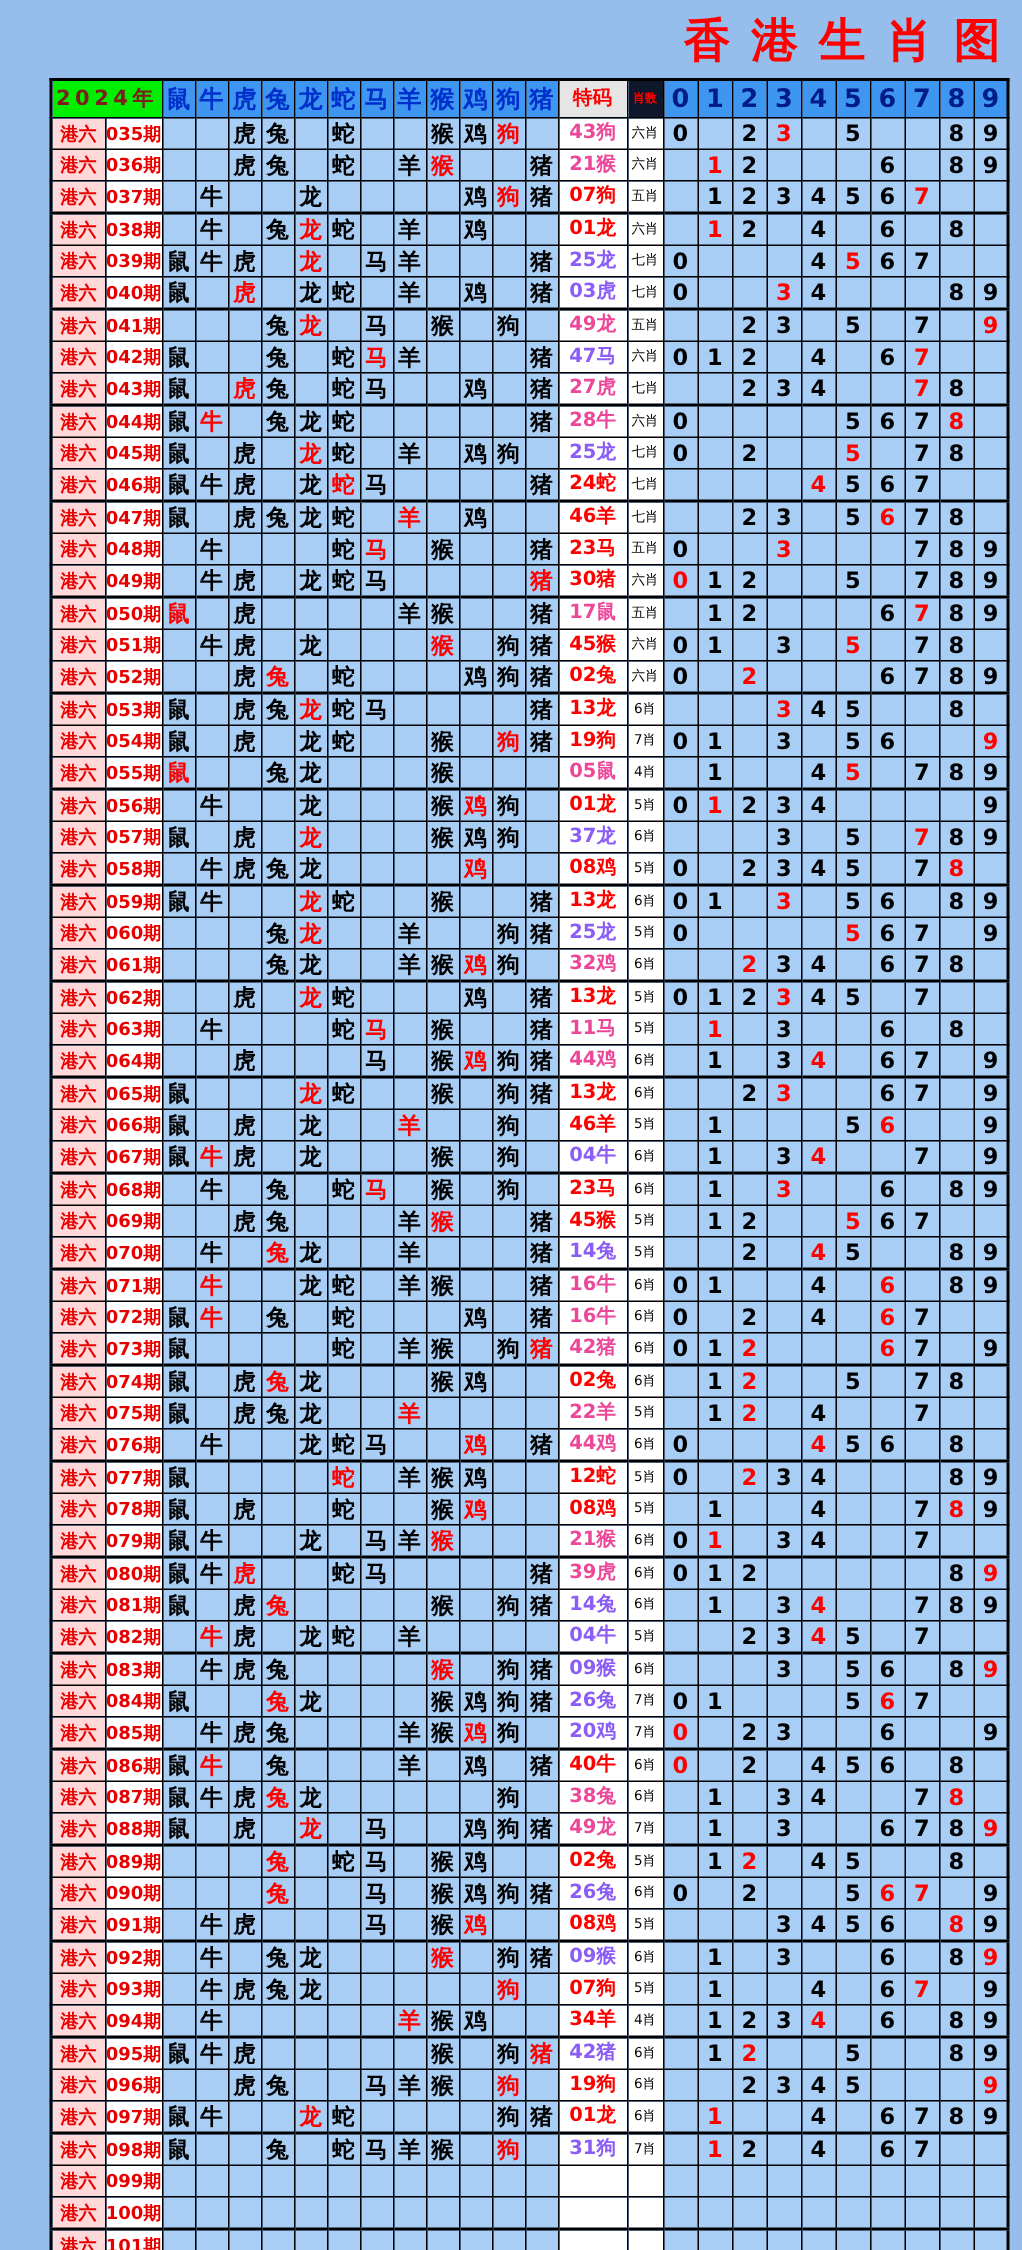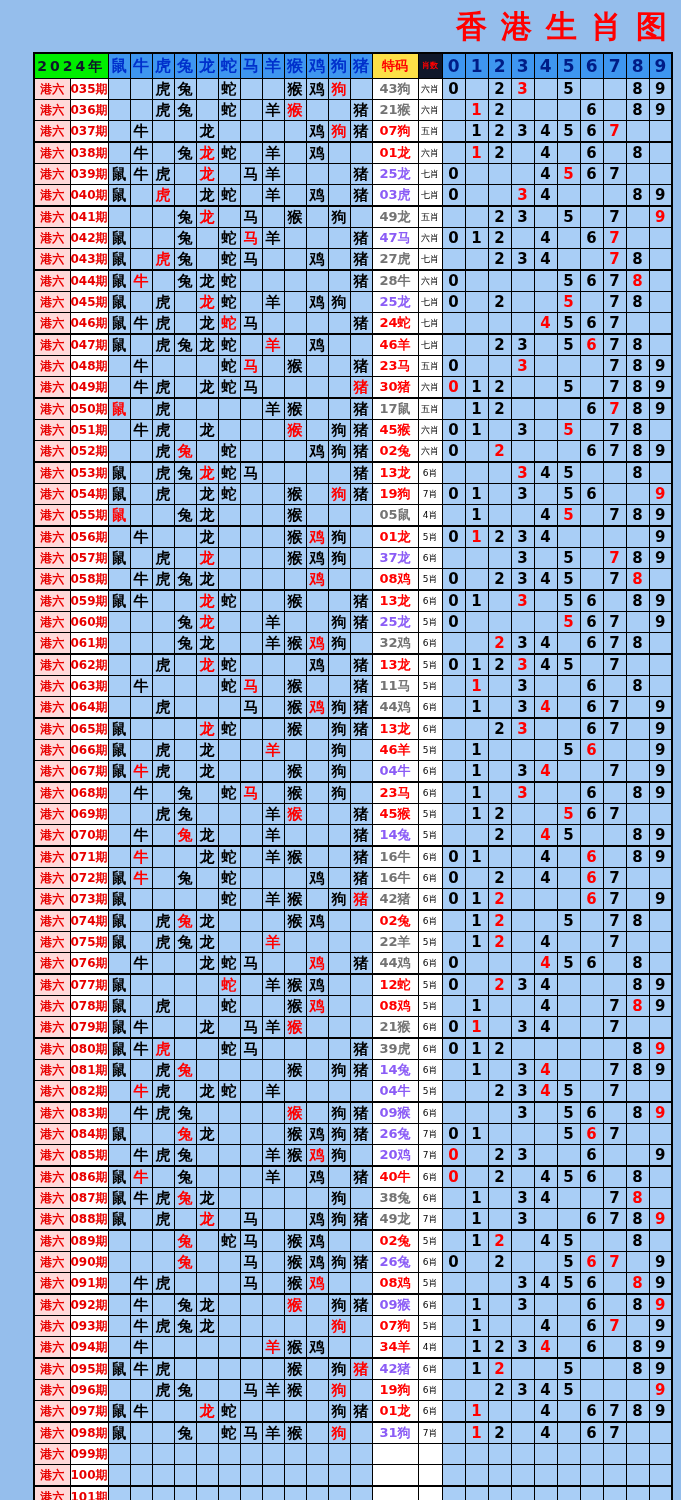--- a/index.html
+++ b/index.html
@@ -7,32 +7,32 @@
        font-family:"DejaVu Sans","Liberation Sans",sans-serif;}
   .page{position:relative;width:681px;height:1500px;}
   .title{position:absolute;top:6px;left:0;width:100%;text-align:right;
          color:#FF0000;font-size:31px;font-weight:bold;letter-spacing:14px;}
   table{position:absolute;left:33px;top:52px;border-collapse:collapse;table-layout:fixed;
         border:2px solid #000;}
   th,td{border:1px solid #000;padding:0;text-align:center;overflow:hidden;
         white-space:nowrap;height:20px;line-height:20px;}
   thead th{height:24px;line-height:24px;}
   tr.g td{border-bottom-width:2px;}
-  .h-year{background:#00EE00;color:#0f172a;font-size:14px;font-weight:bold;letter-spacing:3px;}
+  .h-year{background:#00EE00;color:#7f1d1d;font-size:14px;font-weight:bold;letter-spacing:3px;}
   .h-zo{background:#3E96F0;color:#0030CC;font-size:16px;font-weight:bold;}
-  .h-tema{background:#fde047;color:#FF0000;font-size:13px;font-weight:bold;}
+  .h-tema{background:#e5e5e5;color:#FF0000;font-size:13px;font-weight:bold;}
   .h-xiao{background:#0f172a;color:#FF0000;font-size:8px;font-weight:bold;letter-spacing:0;}
   .h-dig{background:#3E96F0;color:#001C86;font-size:17px;font-weight:bold;}
   .c-prefix{background:#FFD9D9;color:#E80000;font-weight:bold;font-size:12px;}
   .c-period{background:#FFFFFF;color:#E80000;font-weight:bold;font-size:12px;}
   .c-zo{background:#A9CEF6;font-weight:bold;font-size:15px;}
   .c-tema{background:#FFFFFF;font-weight:bold;font-size:13px;}
   .c-xiao{background:#FFFFFF;color:#000;font-size:9px;line-height:20px;}
   .c-dig{background:#A9CEF6;font-weight:bold;font-size:15px;}
-  .ck{color:#000000}.cr{color:#FF0000}.cg{color:#737373}.cb{color:#8b5cf6}
+  .ck{color:#000000}.cr{color:#FF0000}.cg{color:#ec4899}.cb{color:#8b5cf6}
 </style>
 </head>
 <body>
 
 <div class="page">
   <div class="title">香港生肖图</div>
   <table>
     <colgroup>
       <col style="width:36px">
         <col style="width:37px">

